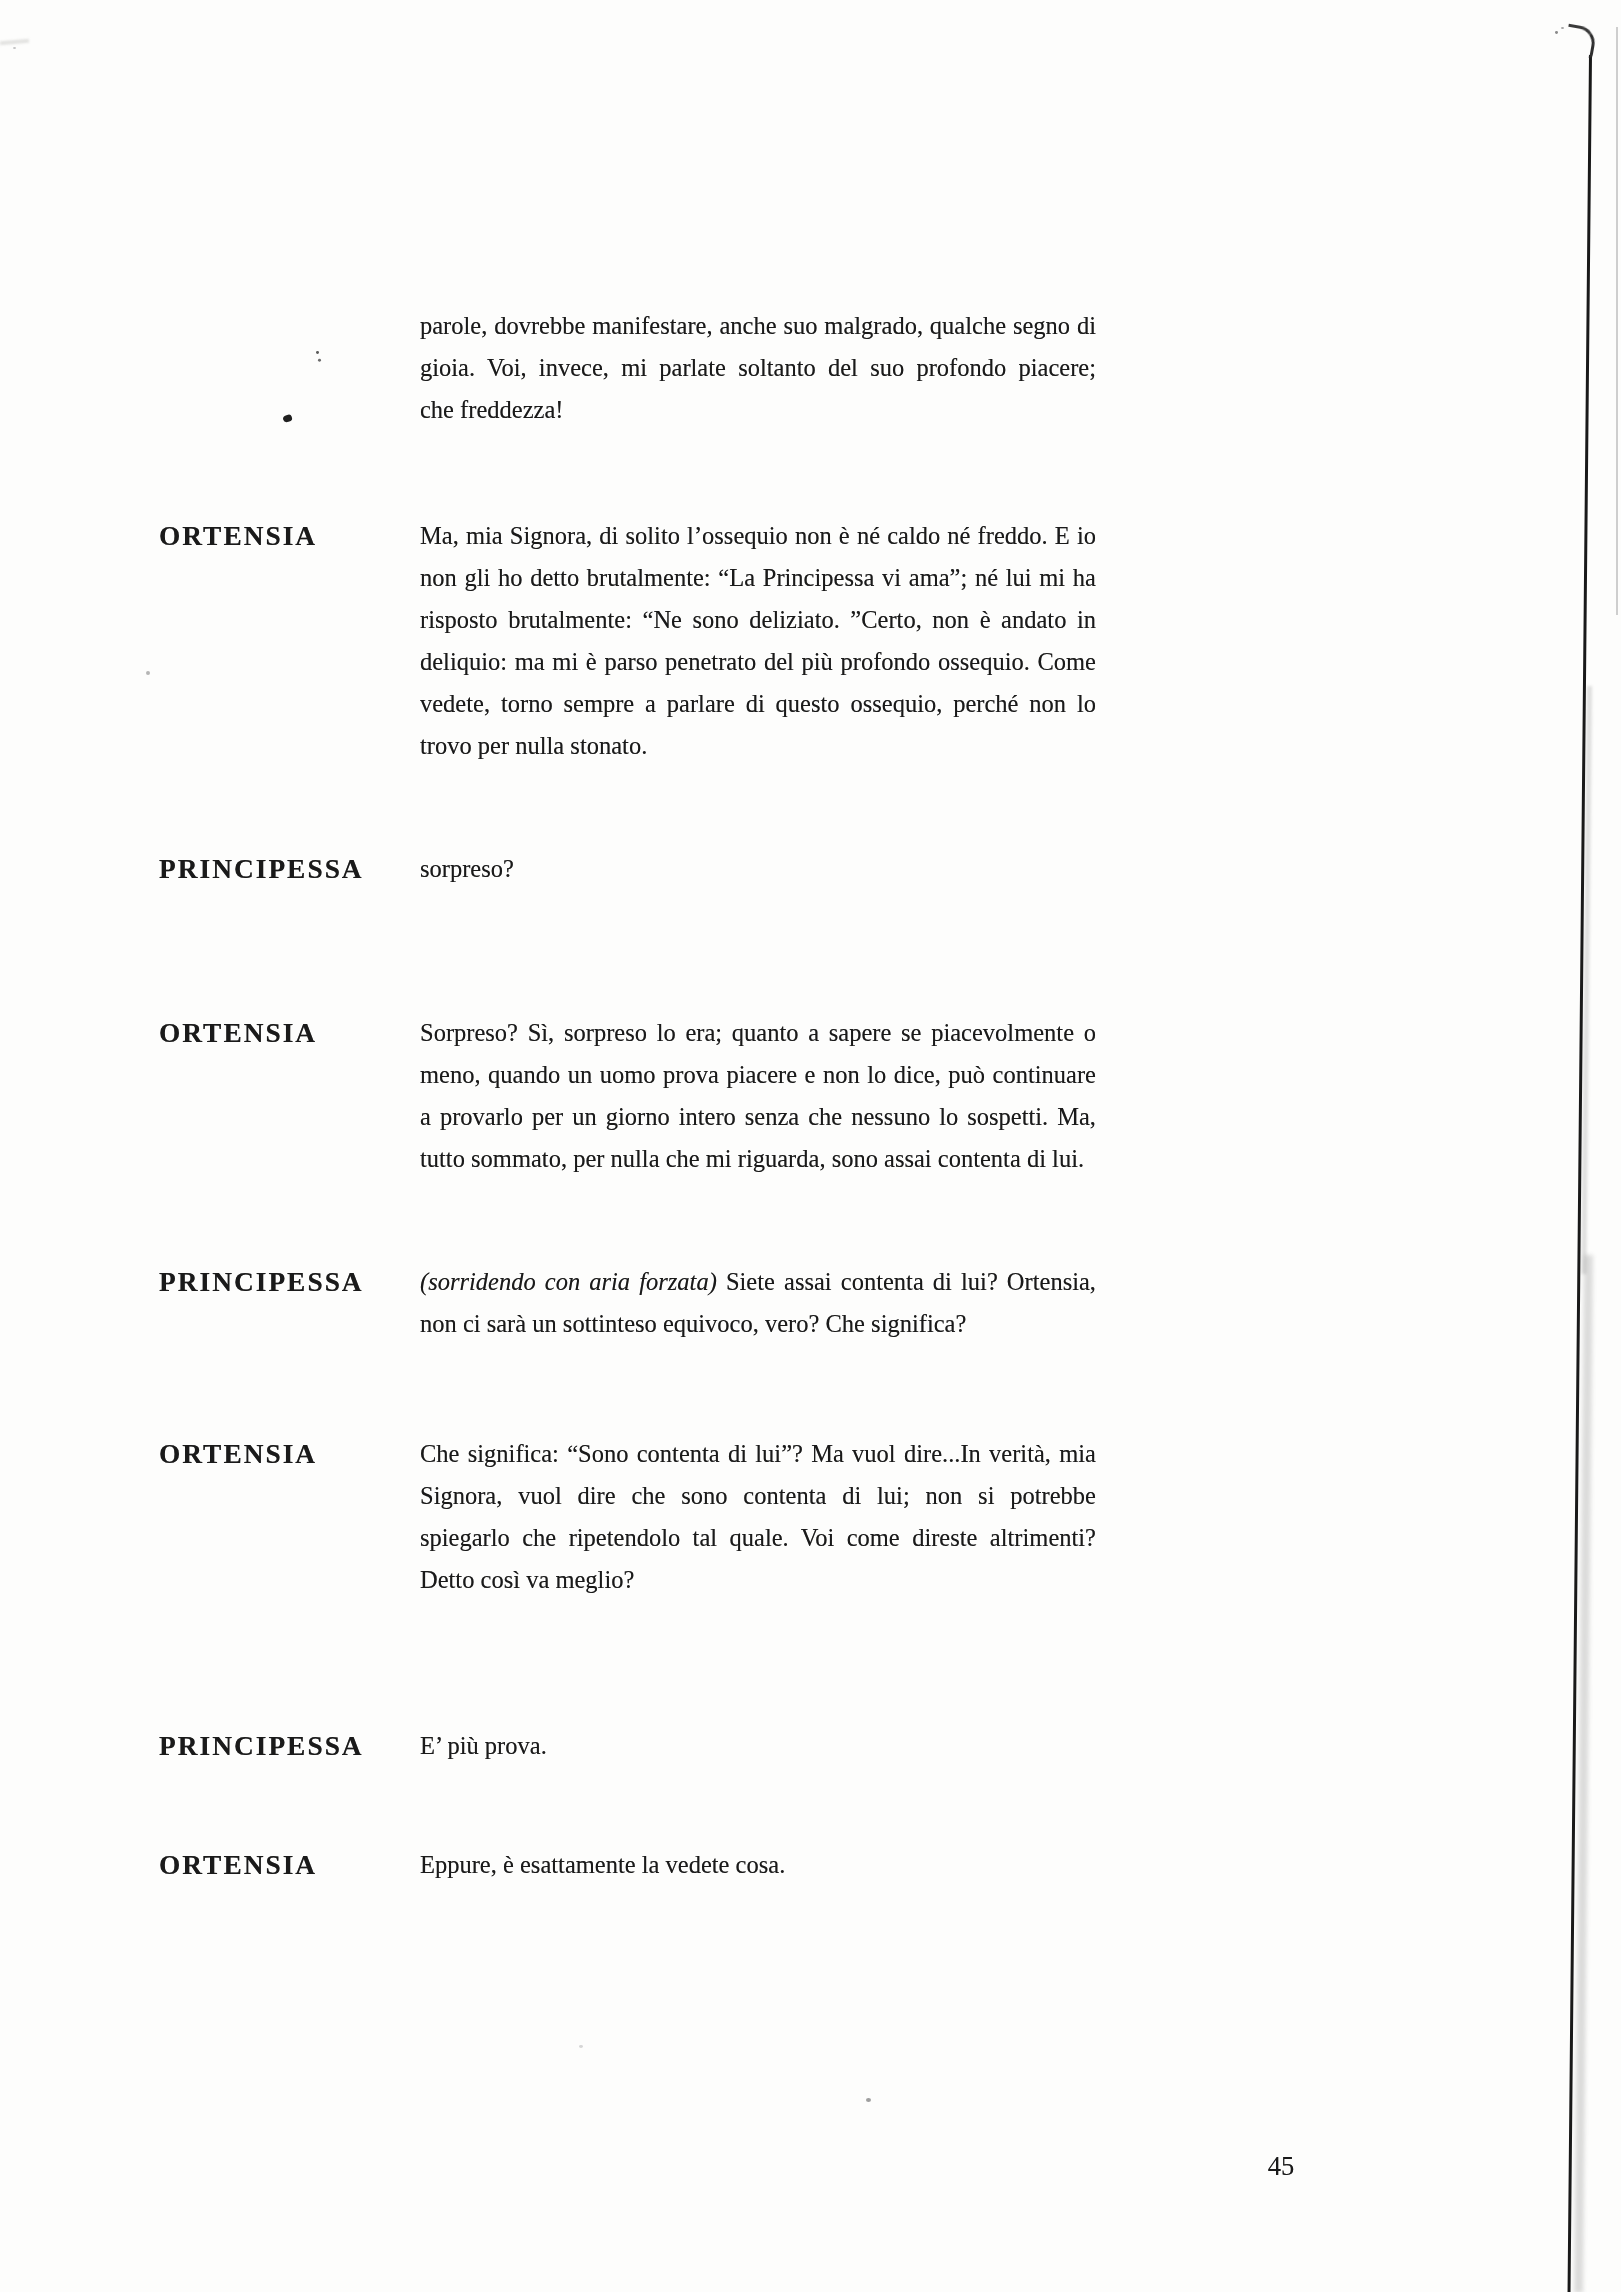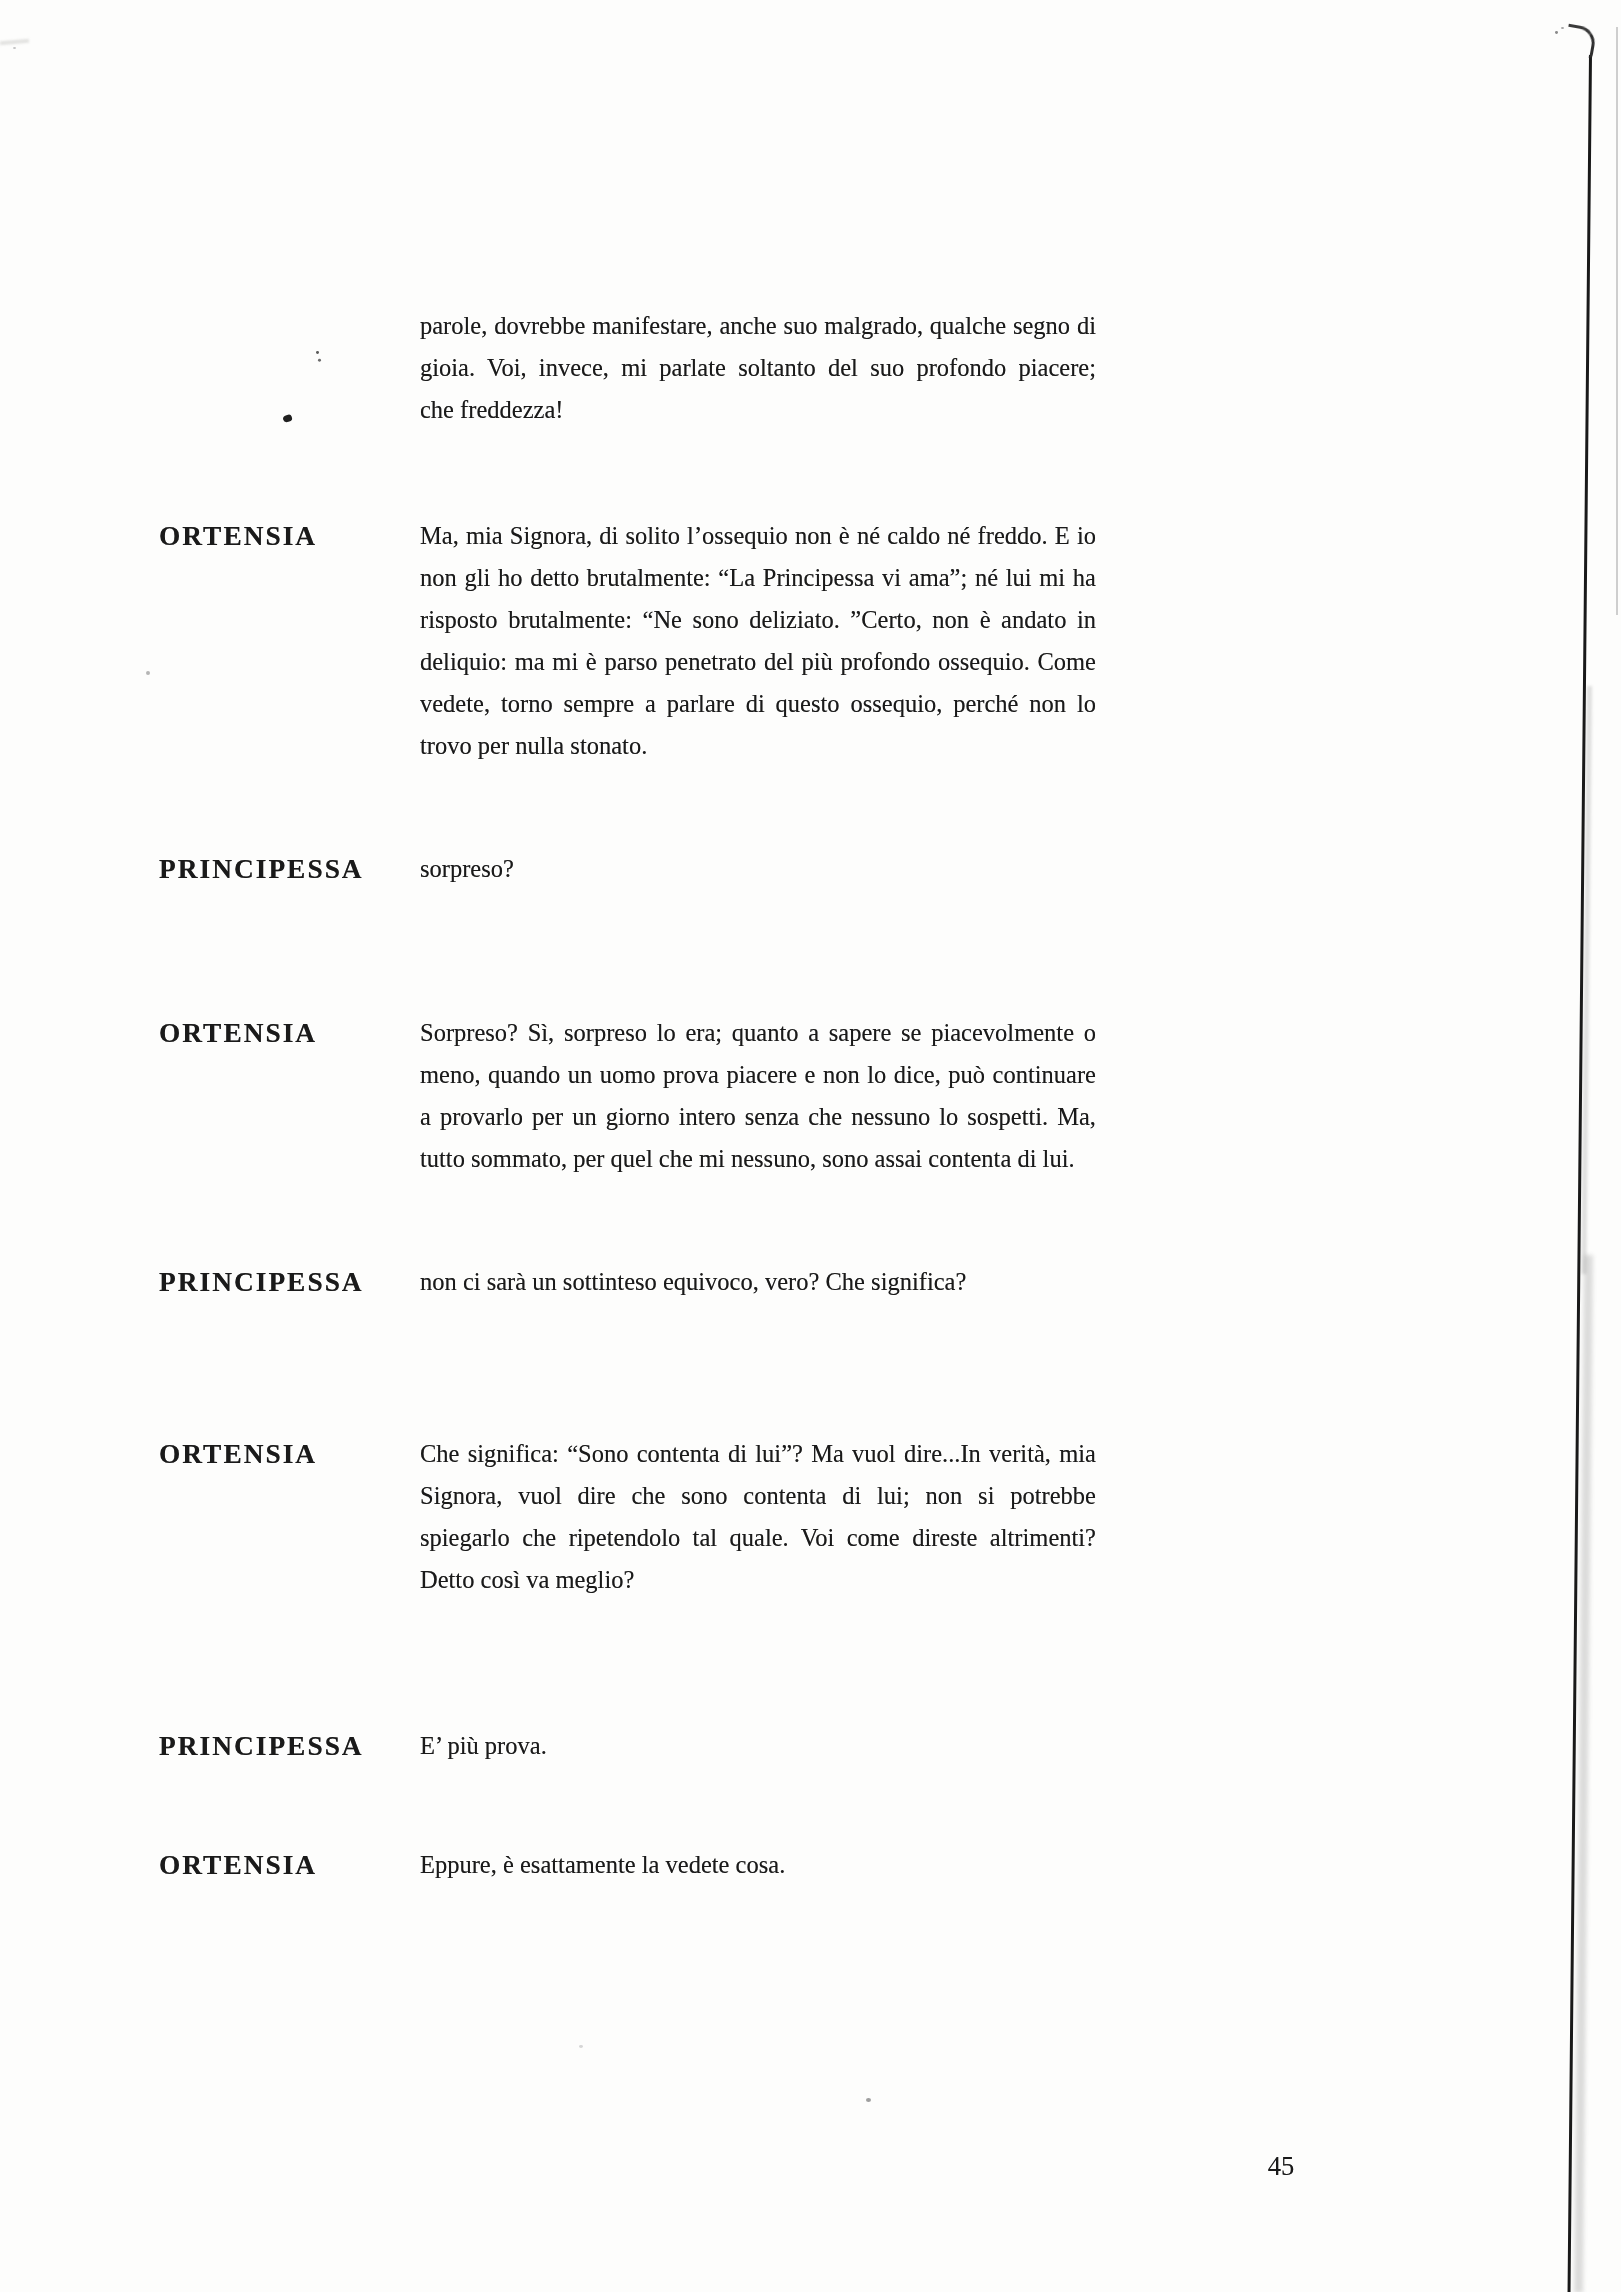--- a/index.html
+++ b/index.html
@@ -139,27 +139,28 @@
         <div class="tline tlast"><span>sorpreso?</span></div>
       </div>
   </section>
 
   <section class="block" style="top:1012px">
     <span class="speaker">ORTENSIA</span>
     <div class="speech">
         <div class="tline"><span>Sorpreso? Sì, sorpreso lo era; quanto a sapere se piacevolmente o</span></div>
         <div class="tline"><span>meno, quando un uomo prova piacere e non lo dice, può continuare</span></div>
         <div class="tline"><span>a provarlo per un giorno intero senza che nessuno lo sospetti. Ma,</span></div>
-        <div class="tline tlast"><span>tutto sommato, per quel che mi nessuno, sono assai contenta di lui.</span></div>
+        <div class="tline tlast"><span>tutto sommato, per nulla che mi riguarda, sono assai contenta di lui.</span></div>
       </div>
   </section>
 
   <section class="block" style="top:1261px">
     <span class="speaker">PRINCIPESSA</span>
     <div class="speech">
+        <div class="tline"><span class="ital">(sorridendo con aria forzata)</span><span> Siete assai contenta di lui? Ortensia,</span></div>
         <div class="tline tlast"><span>non ci sarà un sottinteso equivoco, vero? Che significa?</span></div>
       </div>
   </section>
 
   <section class="block" style="top:1433px">
     <span class="speaker">ORTENSIA</span>
     <div class="speech">
         <div class="tline"><span>Che significa: “Sono contenta di lui”? Ma vuol dire...In verità, mia</span></div>
         <div class="tline"><span>Signora, vuol dire che sono contenta di lui; non si potrebbe</span></div>
         <div class="tline"><span>spiegarlo che ripetendolo tal quale. Voi come direste altrimenti?</span></div>

